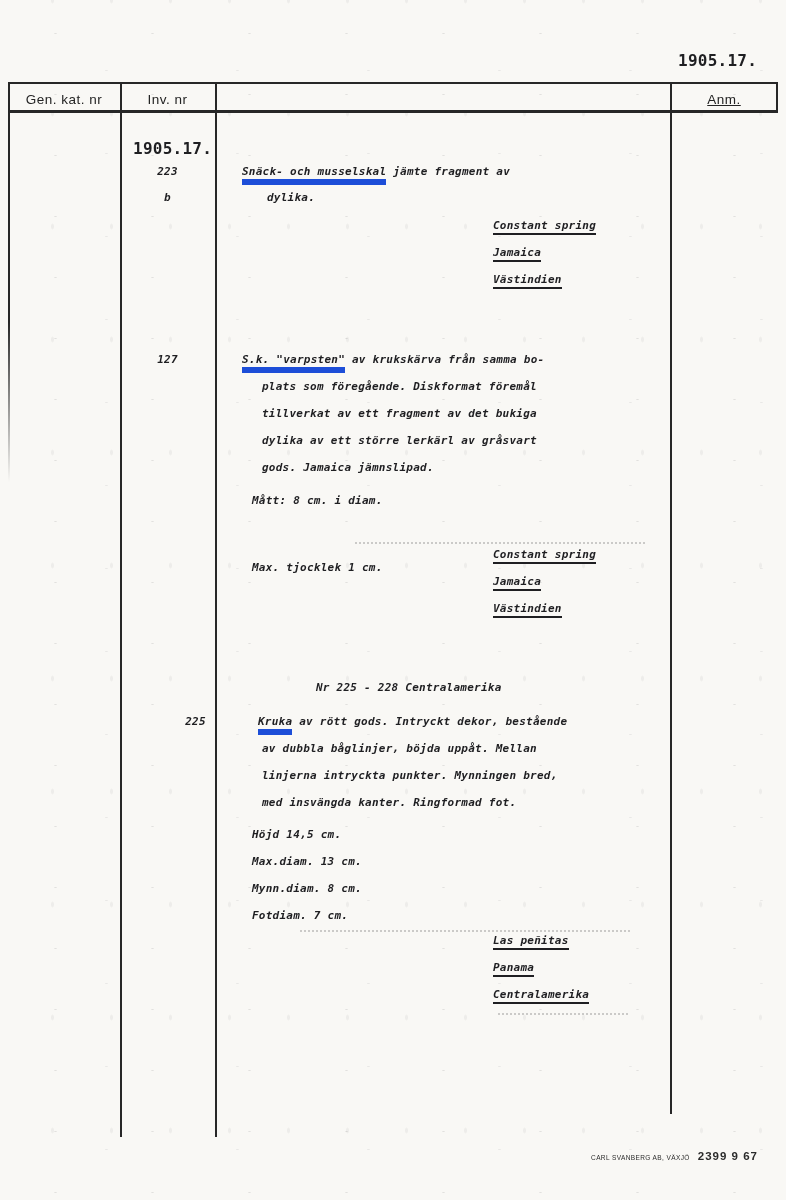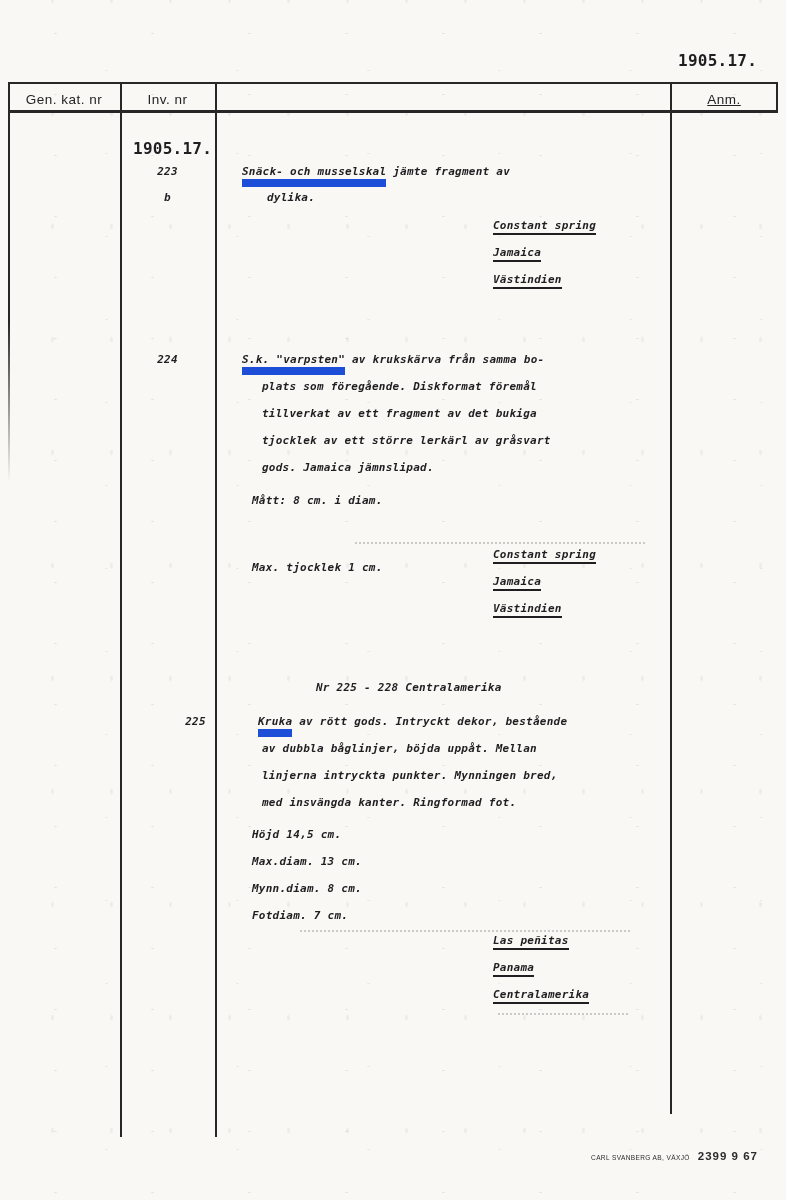--- a/index.html
+++ b/index.html
@@ -19,21 +19,21 @@
       radial-gradient(rgba(25,25,25,0.10) 0.8px, transparent 1.4px),
       radial-gradient(rgba(25,25,25,0.07) 0.8px, transparent 1.6px),
       radial-gradient(rgba(25,25,25,0.05) 1px, transparent 1.8px);
     background-size:97px 61px, 131px 83px, 59px 113px;
     background-position:7px 3px, 41px 29px, 23px 57px;
   }
   .mono{font-family:"DejaVu Sans Mono", monospace;font-weight:bold;letter-spacing:0.25px;}
   .abs{position:absolute;line-height:1.2;white-space:pre;}
   .body-text{font-size:11px;font-style:italic;}
   .inv-col{left:120px;width:95px;text-align:center;}
-  .u{border-bottom:8px solid #1d4ed8;padding-bottom:1px;}
+  .u{border-bottom:6px solid #1d4ed8;padding-bottom:1px;}
   .loc{display:inline-block;border-bottom:2px solid #1f1f22;padding-bottom:1px;}
   .hline{position:absolute;left:8px;width:770px;height:2px;background:#272727;}
   .hline.thick{height:3px;}
   .vline{position:absolute;width:2px;background:#272727;}
   .colhead{
     position:absolute;top:89px;height:20px;
     font-family:"Liberation Sans", sans-serif;font-size:13.5px;color:#242424;
     display:flex;align-items:center;justify-content:center;letter-spacing:0.5px;
   }
   .dotrow{position:absolute;height:0;border-bottom:2px dotted rgba(40,40,40,0.22);}
@@ -71,26 +71,26 @@
 
     <div class="abs mono body-text" style="top:165px;left:242px;"><span class="u">Snäck- och musselskal</span><span> jämte fragment av</span></div>
     <div class="abs mono body-text" style="top:191px;left:267px;">dylika.</div>
 
     <div class="abs mono body-text" style="top:219px;left:493px;"><span class="loc">Constant spring</span></div>
     <div class="abs mono body-text" style="top:246px;left:493px;"><span class="loc">Jamaica</span></div>
     <div class="abs mono body-text" style="top:273px;left:493px;"><span class="loc">Västindien</span></div>
   </div>
 
   <div>
-    <div class="abs mono inv-col body-text" style="top:353px;">224</div>
+    <div class="abs mono inv-col body-text" style="top:353px;">127</div>
 
     <div class="abs mono body-text" style="top:353px;left:242px;"><span class="u">S.k. "varpsten"</span><span> av krukskärva från samma bo-</span></div>
     <div class="abs mono body-text" style="top:380px;left:262px;">plats som föregående. Diskformat föremål</div>
     <div class="abs mono body-text" style="top:407px;left:262px;">tillverkat av ett fragment av det bukiga</div>
-    <div class="abs mono body-text" style="top:434px;left:262px;">tjocklek av ett större lerkärl av gråsvart</div>
+    <div class="abs mono body-text" style="top:434px;left:262px;">dylika av ett större lerkärl av gråsvart</div>
     <div class="abs mono body-text" style="top:461px;left:262px;">gods. Jamaica jämnslipad.</div>
 
     <div class="abs mono body-text" style="top:494px;left:252px;">Mått: 8 cm. i diam.</div>
     <div class="abs mono body-text" style="top:521px;left:252px;margin-top:40px;">Max. tjocklek 1 cm.</div>
 
     <div class="abs mono body-text" style="top:548px;left:493px;"><span class="loc">Constant spring</span></div>
     <div class="abs mono body-text" style="top:575px;left:493px;"><span class="loc">Jamaica</span></div>
     <div class="abs mono body-text" style="top:602px;left:493px;"><span class="loc">Västindien</span></div>
   </div>
 

